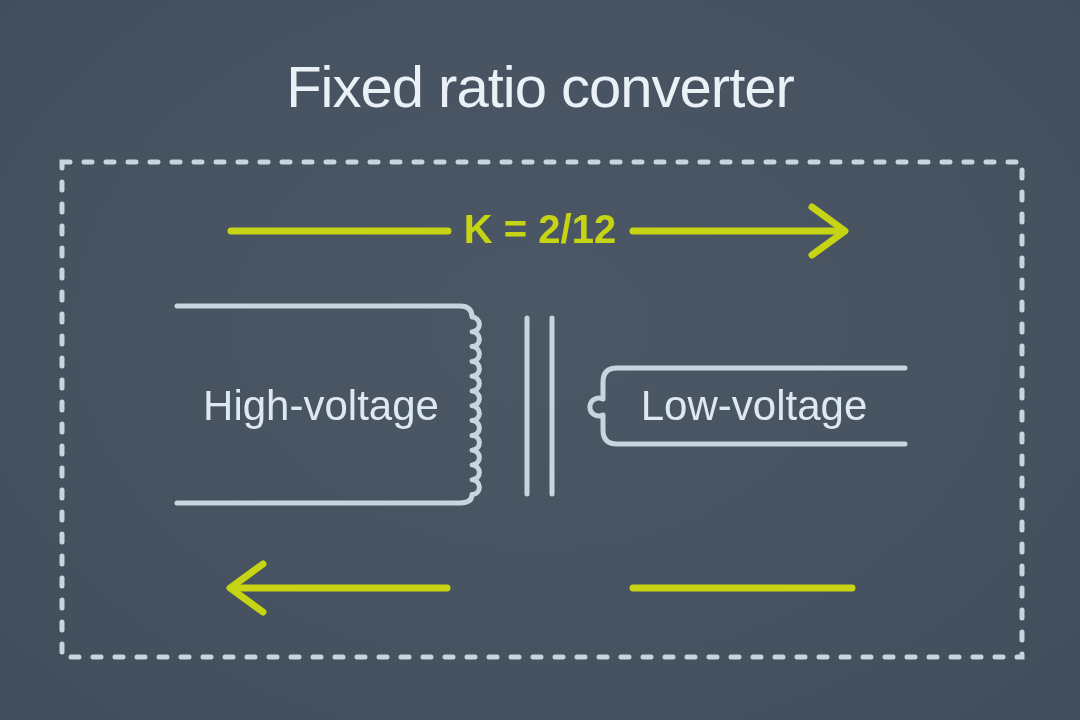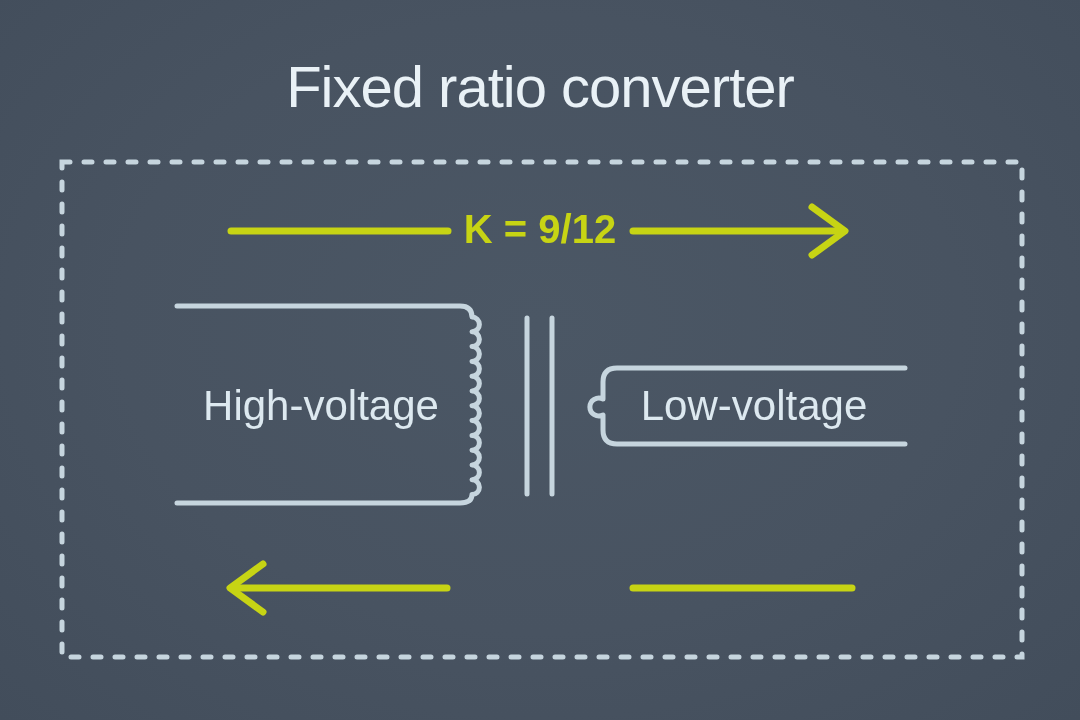--- a/index.html
+++ b/index.html
@@ -89,20 +89,20 @@
       <line x1="552" y1="318" x2="552" y2="494"></line>
 
       <path d="M 905 368 H 617 Q 603 368 603 382 V 399
                a 9 9 0 1 0 0 16
                V 430 Q 603 444 617 444 H 905"></path>
     </g>
   </svg>
 
   <div class="txt page-title">Fixed ratio converter</div>
 
-  <div class="txt ratio-label top">K = 9/12</div>
+  <div class="txt ratio-label top">K = 2/12</div>
 
 
   <div class="txt winding-label lv">Low-voltage</div>
 
   <div class="txt winding-label hv">High-voltage</div>
 
 </div>
 
 </body></html>

